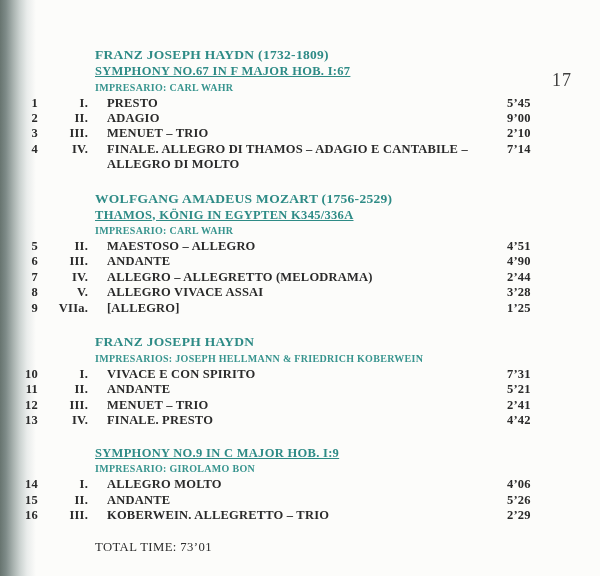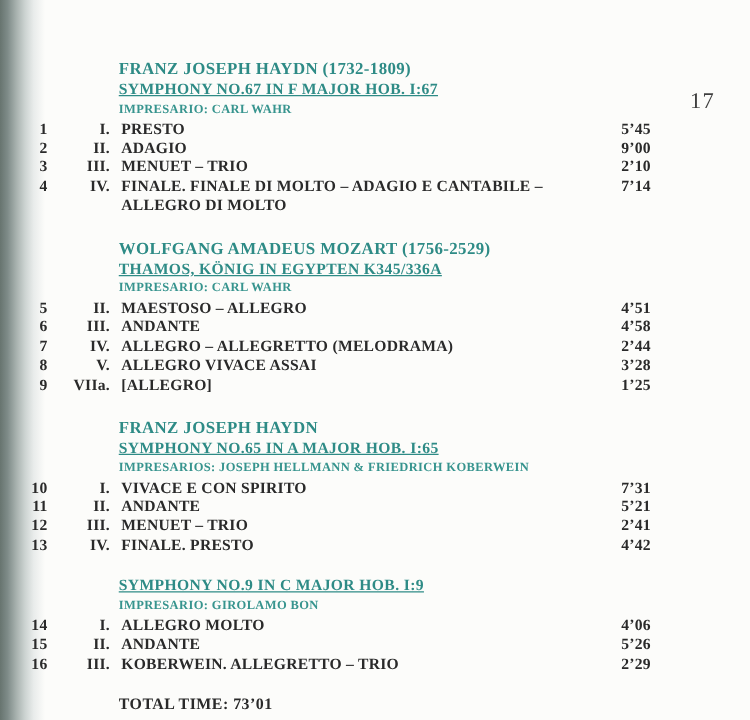--- a/index.html
+++ b/index.html
@@ -46,25 +46,25 @@
     letter-spacing:0.3px;
   }
   .tracks{margin-top:1px;}
   .row{
     display:flex;align-items:flex-start;
     font-weight:700;font-size:12.5px;line-height:15.4px;
     letter-spacing:0.2px;color:var(--ink,#2a2a2a);
   }
   .num{flex:0 0 38px;text-align:right;}
   .mov{flex:0 0 50px;text-align:right;}
-  .title{flex:0 0 400px;margin-left:9px;}
+  .title{flex:0 0 400px;margin-left:19px;}
   .dur{margin-left:0;white-space:nowrap;}
   .total-time{
     margin:13px 0 0 95px;
-    font-weight:700;font-size:12.7px;letter-spacing:0.4px;
+    font-weight:400;font-size:12.7px;letter-spacing:0.4px;
     color:var(--ink,#2a2a2a);
   }
 </style>
 </head>
 <body style="--accent: #2e8b86; --accent2: #37948e; --ink: #2a2a2a;">
 
 <div class="binding-shadow"></div>
 
 <div class="page-number">17</div>
 
@@ -94,21 +94,21 @@
   <div class="row">
     <span class="num">3</span>
     <span class="mov">III.</span>
     <span class="title">MENUET – TRIO</span>
     <span class="dur">2’10</span>
   </div>
 
   <div class="row">
     <span class="num">4</span>
     <span class="mov">IV.</span>
-    <span class="title">FINALE. FINALE DI MOLTO – ADAGIO E CANTABILE – ALLEGRO DI MOLTO</span>
+    <span class="title">FINALE. ALLEGRO DI THAMOS – ADAGIO E CANTABILE – ALLEGRO DI MOLTO</span>
     <span class="dur">7’14</span>
   </div>
 </div>
   </section>
 
   <section class="section">
     <header class="sec-head">
       <div class="composer">WOLFGANG AMADEUS MOZART (1756-2529)</div>
       <div class="work">THAMOS, KÖNIG IN EGYPTEN K345/336A</div>
       <div class="impresario">IMPRESARIO: CARL WAHR</div>
@@ -118,21 +118,21 @@
     <span class="num">5</span>
     <span class="mov">II.</span>
     <span class="title">MAESTOSO – ALLEGRO</span>
     <span class="dur">4’51</span>
   </div>
 
   <div class="row">
     <span class="num">6</span>
     <span class="mov">III.</span>
     <span class="title">ANDANTE</span>
-    <span class="dur">4’58</span>
+    <span class="dur">4’90</span>
   </div>
 
   <div class="row">
     <span class="num">7</span>
     <span class="mov">IV.</span>
     <span class="title">ALLEGRO – ALLEGRETTO (MELODRAMA)</span>
     <span class="dur">2’44</span>
   </div>
 
   <div class="row">
@@ -147,21 +147,20 @@
     <span class="mov">VIIa.</span>
     <span class="title">[ALLEGRO]</span>
     <span class="dur">1’25</span>
   </div>
 </div>
   </section>
 
   <section class="section">
     <header class="sec-head">
       <div class="composer">FRANZ JOSEPH HAYDN</div>
-      <div class="work">SYMPHONY NO.65 IN A MAJOR HOB. I:65</div>
       <div class="impresario">IMPRESARIOS: JOSEPH HELLMANN &amp; FRIEDRICH KOBERWEIN</div>
     </header>
     <div class="tracks">
   <div class="row">
     <span class="num">10</span>
     <span class="mov">I.</span>
     <span class="title">VIVACE E CON SPIRITO</span>
     <span class="dur">7’31</span>
   </div>
 

